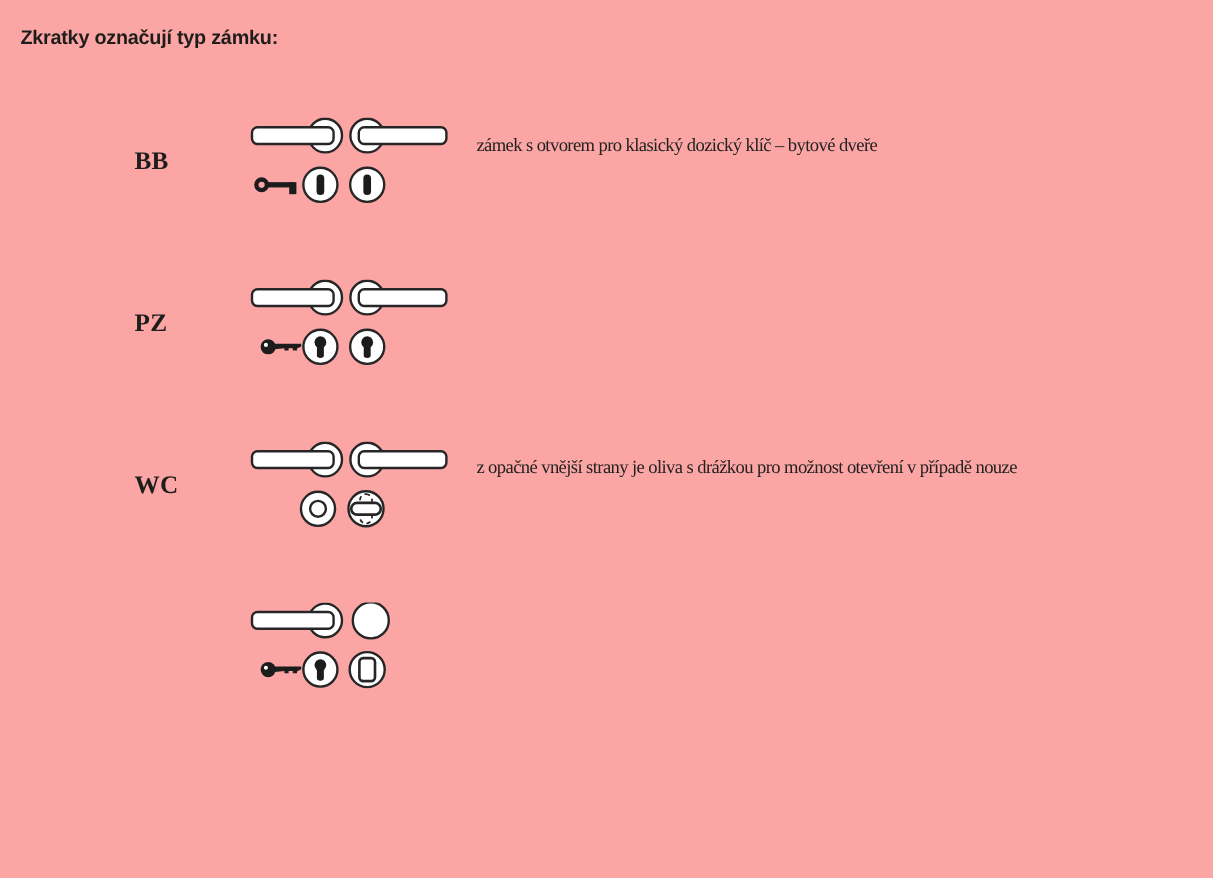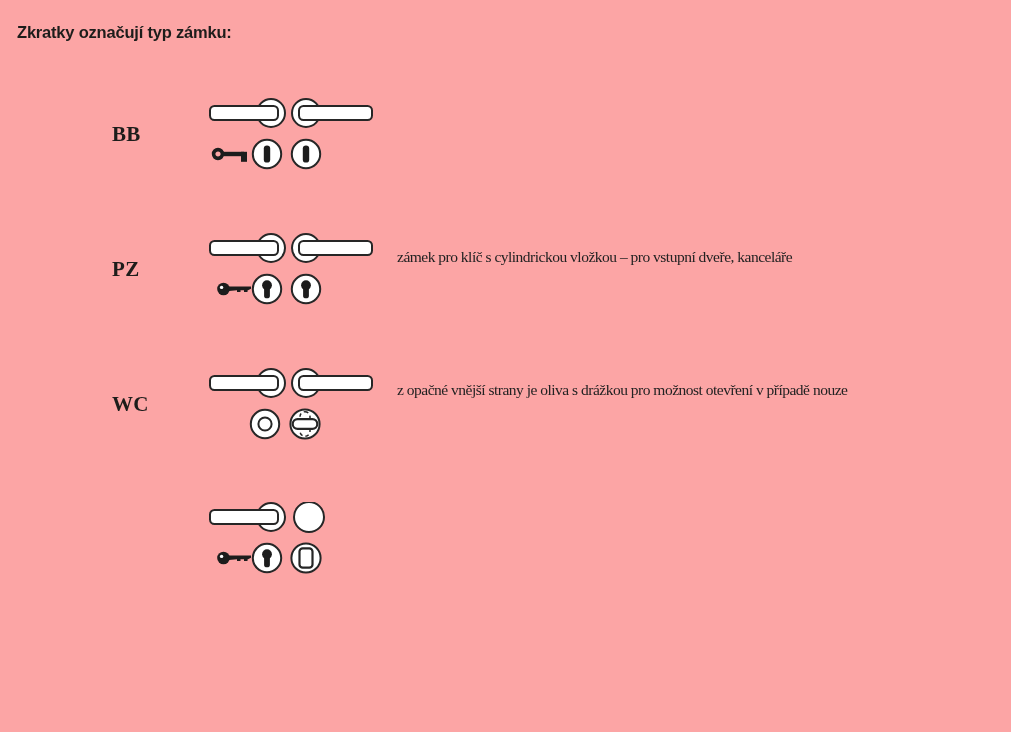--- a/index.html
+++ b/index.html
@@ -92,35 +92,35 @@
     <div class="code">BB</div>
     <div class="diagram">
       <svg width="175" height="72" viewBox="0 0 175 72">
         <use href="#d-handle-left"></use>
         <use href="#d-handle-right"></use>
         <use href="#d-key-classic" transform="translate(8,56)"></use>
         <use href="#d-hole-bb" transform="translate(62,56)"></use>
         <use href="#d-hole-bb" transform="translate(101,56)"></use>
       </svg>
     </div>
+    <div class="desc">
+      <div>zámek s otvorem pro klasický dozický klíč – bytové dveře</div>
+    </div>
   </div>
 
   <div class="row" style="top:233px">
     <div class="code">PZ</div>
     <div class="diagram">
       <svg width="175" height="72" viewBox="0 0 175 72">
         <use href="#d-handle-left"></use>
         <use href="#d-handle-right"></use>
         <use href="#d-key-modern" transform="translate(12,56)"></use>
         <use href="#d-hole-pz" transform="translate(62,56)"></use>
         <use href="#d-hole-pz" transform="translate(101,56)"></use>
       </svg>
-    </div>
-    <div class="desc">
-      <div>zámek pro klíč s cylindrickou vložkou – pro vstupní dveře, kanceláře</div>
     </div>
   </div>
 
   <div class="row" style="top:368px">
     <div class="code">WC</div>
     <div class="diagram">
       <svg width="175" height="72" viewBox="0 0 175 72">
         <use href="#d-handle-left"></use>
         <use href="#d-handle-right"></use>
         <use href="#d-ring-wc" transform="translate(60,56)"></use>

